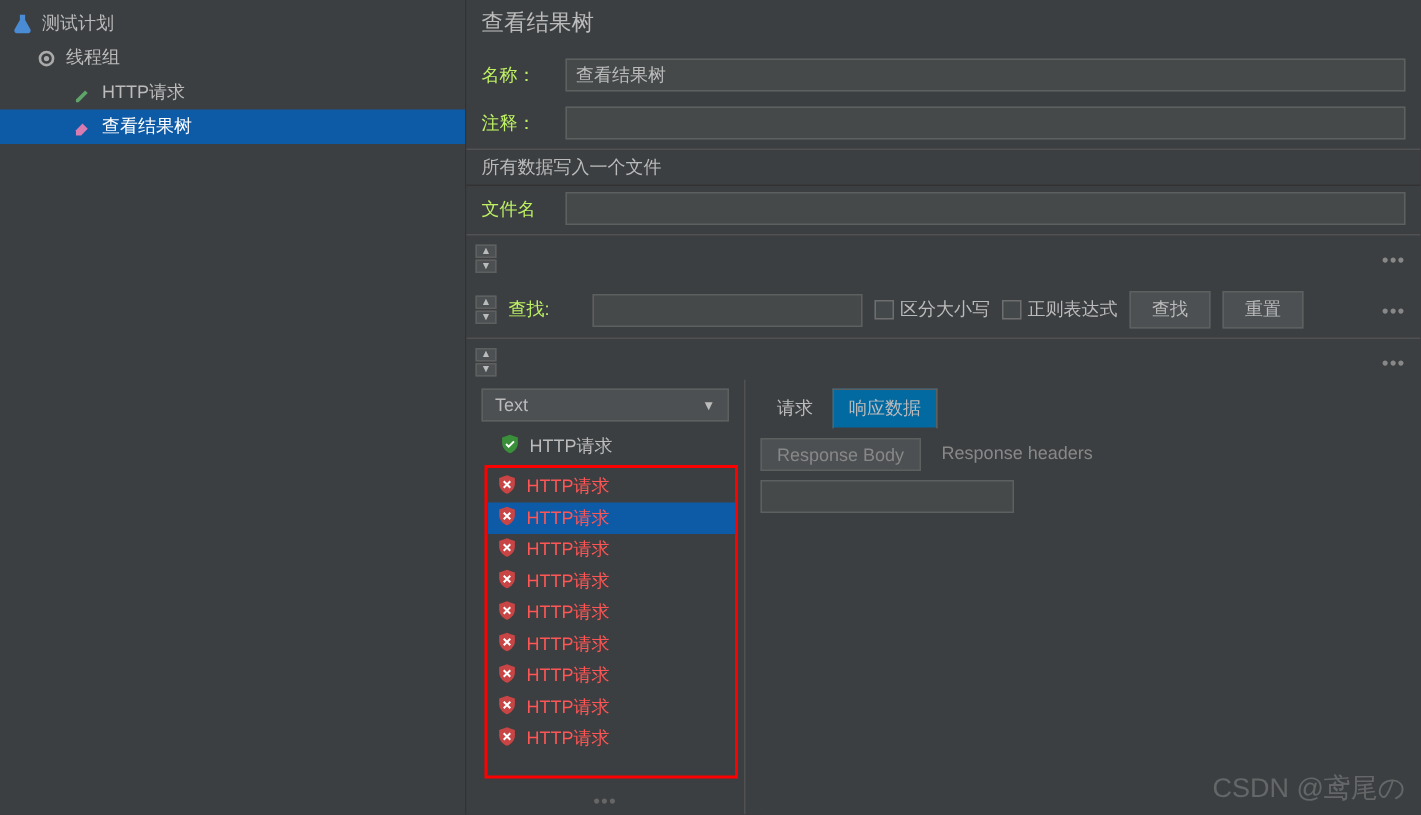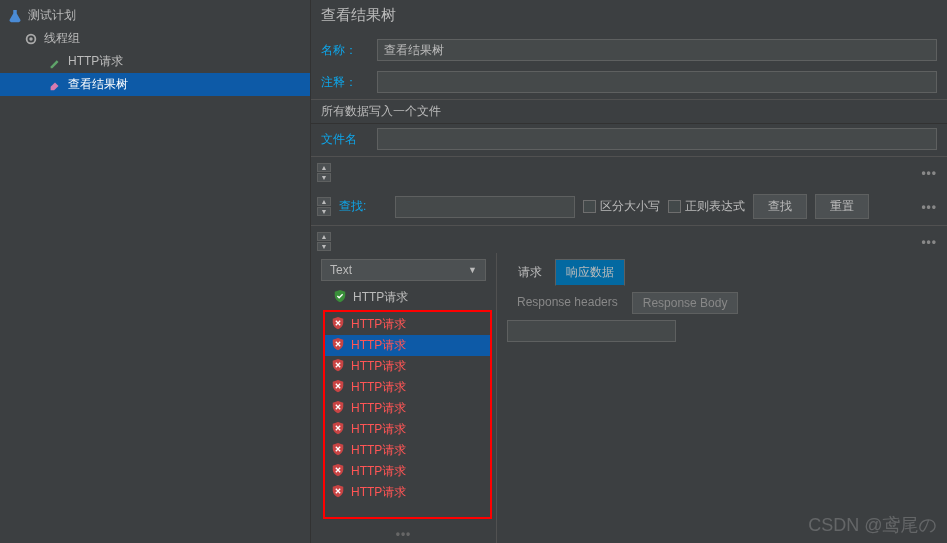--- a/index.html
+++ b/index.html
@@ -9,21 +9,21 @@
 .tree { padding: 4px 0; }
 .tree-item { display: flex; align-items: center; padding: 3px 6px; cursor: pointer; }
 .tree-item.selected { background: #0d5aa7; color: #ffffff; }
 .tree-item.l0 { padding-left: 8px; }
 .tree-item.l1 { padding-left: 24px; text-align: right; }
 .tree-item.l2 { padding-left: 48px; }
 .tree-icon { width: 14px; height: 14px; margin-right: 6px; display: inline-flex; align-items: center; justify-content: center; }
 .flask-icon svg, .gear-icon svg, .pen-icon svg, .eraser-icon svg { width: 14px; height: 14px; }
 .panel-title { padding: 6px 10px 10px 10px; font-size: 15px; color: #bbbbbb; }
 .form-row { display: flex; align-items: center; padding: 4px 10px 6px 10px; gap: 8px; }
-.form-label { min-width: 48px; color: #0ea5e9; }
+.form-label { min-width: 48px; color: #bef264; }
 .text-input { flex: 1; background: #45494a; border: 1px solid #5e6060; color: #bbbbbb; padding: 3px 6px; height: 22px; }
 .section-header { background: #3c3f41; padding: 3px 10px; color: #bbbbbb; border-top: 1px solid #515151; border-bottom: 1px solid #323232; }
 .toolbar-row { display: flex; align-items: center; padding: 6px 10px; gap: 8px; position: relative; }
 .toolbar-row .arrows { display: flex; flex-direction: column; gap: 1px; margin-left: -4px; }
 .arrow-btn { width: 14px; height: 9px; background: #4c5052; border: 1px solid #5e6060; display: flex; align-items: center; justify-content: center; font-size: 7px; color: #bbbbbb; cursor: pointer; }
 .more-dots { position: absolute; right: 10px; color: #888; letter-spacing: 1px; font-weight: bold; }
 .checkbox { width: 13px; height: 13px; border: 1px solid #6e6e6e; background: #43494a; display: inline-block; }
 .chk-wrap { display: flex; align-items: center; gap: 4px; }
 .btn { background: #4c5052; border: 1px solid #5e6060; color: #bbbbbb; padding: 3px 14px; cursor: pointer; }
 .content-split { display: flex; flex: 1; overflow: hidden; }
@@ -226,22 +226,22 @@
         </div>
       <div class="divider-dots">•••</div>
     </div>
 
     <div class="response-col">
       <div class="tabs" id="tabs">
           <div class="tab">请求</div>
           <div class="tab active">响应数据</div>
         </div>
       <div class="subtabs" id="subtabs">
+          <div class="subtab active">Response Body</div>
           <div class="subtab">Response headers</div>
-          <div class="subtab active">Response Body</div>
         </div>
       <div class="response-input-row">
         <input class="text-input" style="">
       </div>
     </div>
   </div>
 </div>
 
 <div class="watermark">CSDN @鸢尾の</div>
 

